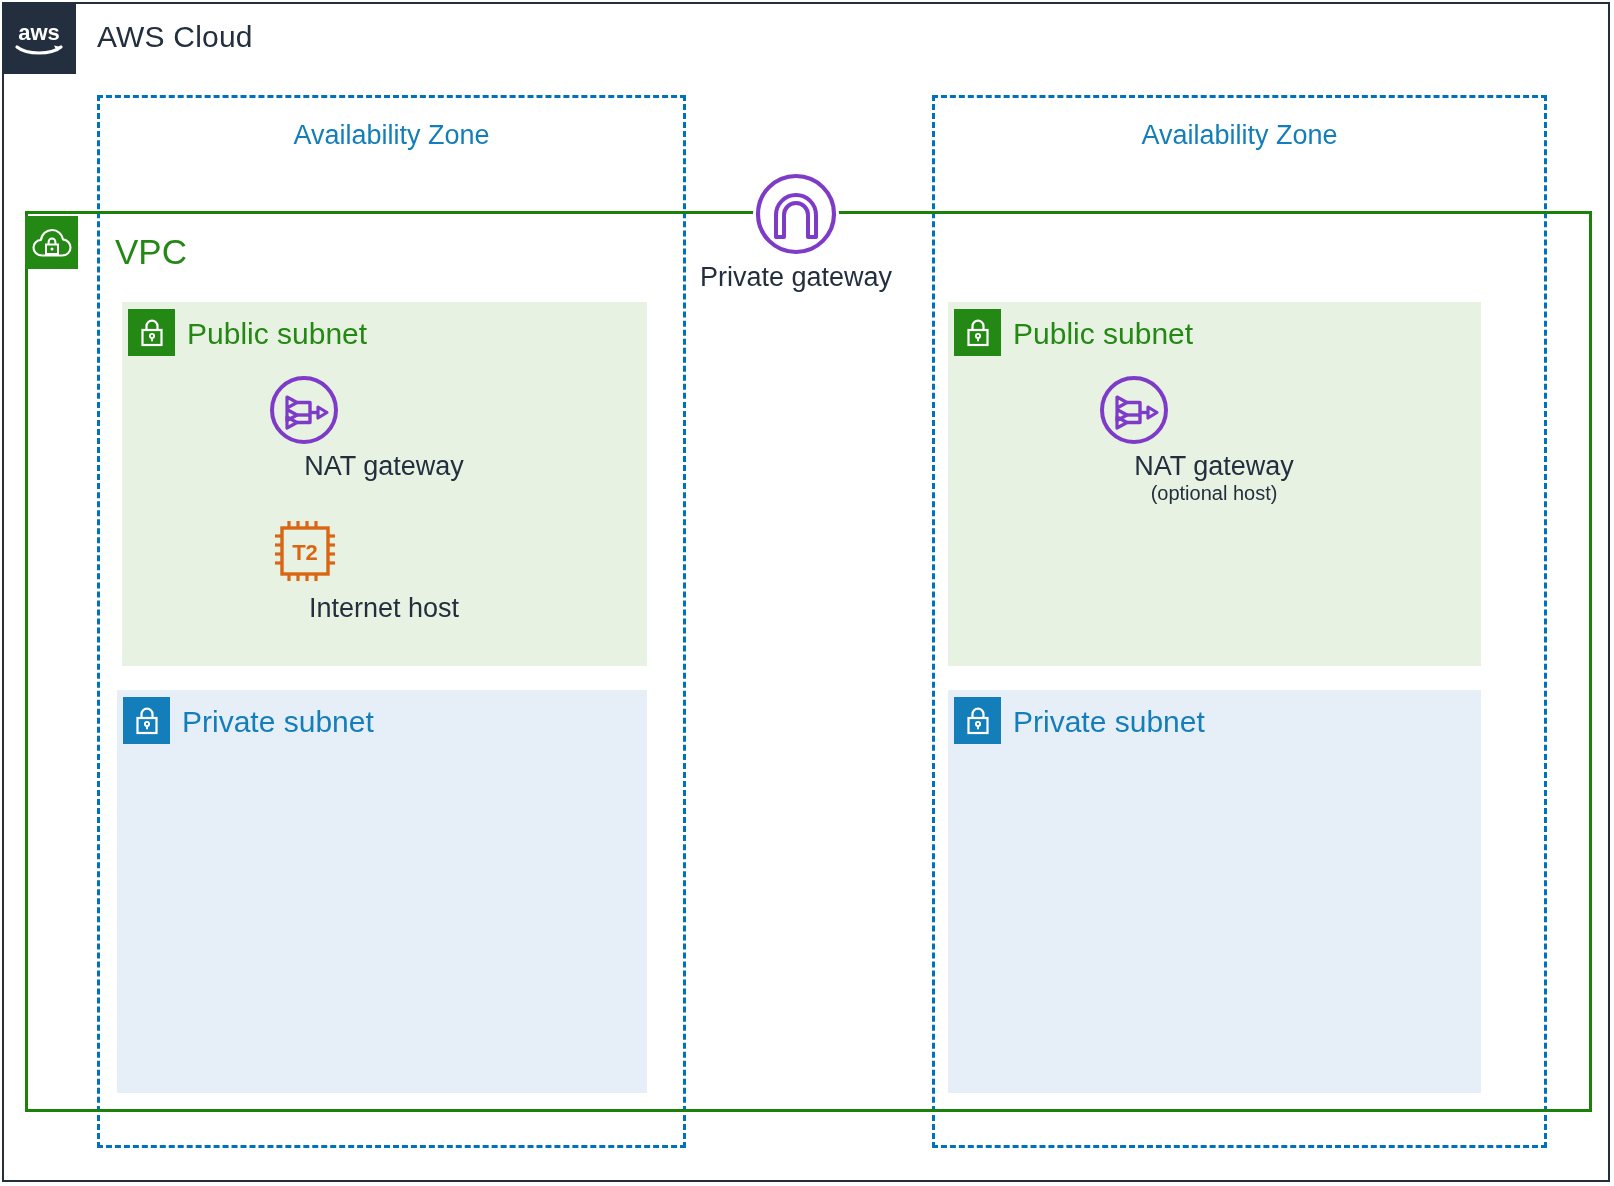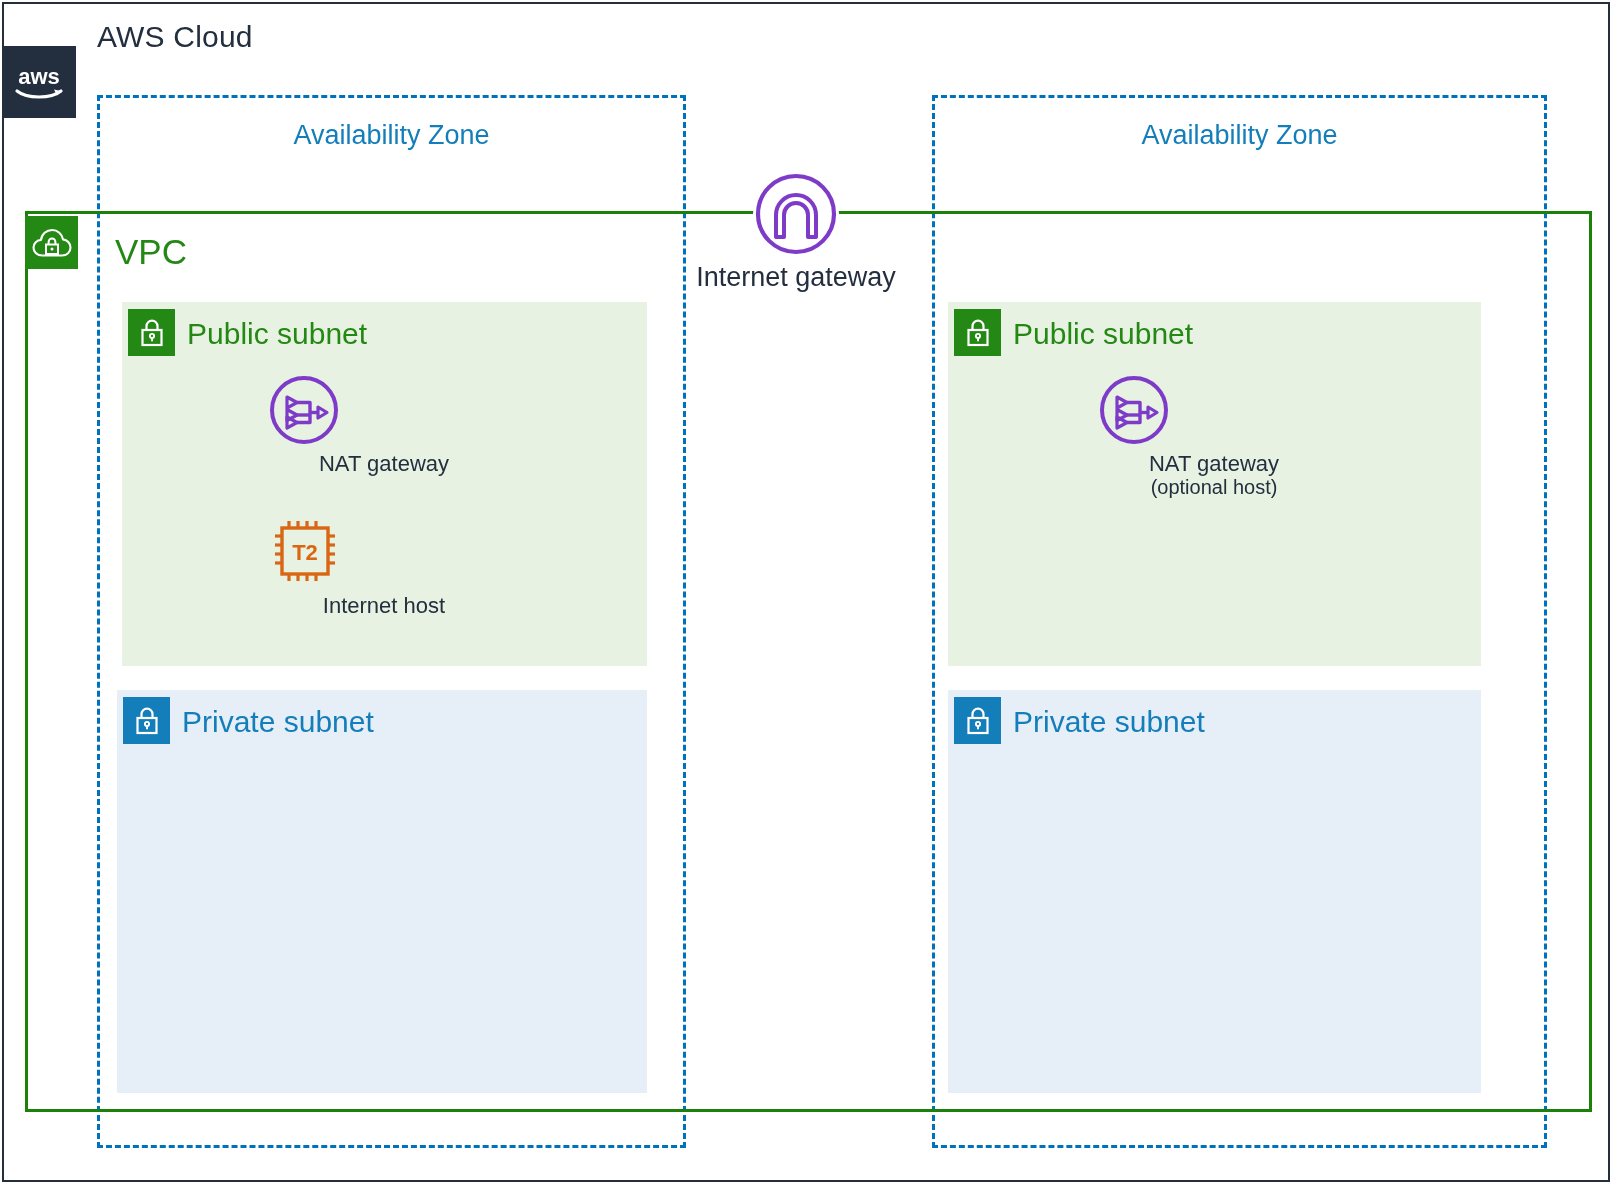--- a/index.html
+++ b/index.html
@@ -33,21 +33,20 @@
   .aws-badge {
     position: absolute;
     left: 2px;
     top: 2px;
     width: 74px;
     height: 72px;
     background: #232F3E;
     display: flex;
     align-items: center;
     justify-content: center;
-    margin-top: 44px;
   }
   .aws-badge svg { display: block; }
   .aws-cloud-title {
     position: absolute;
     left: 97px;
     top: 20px;
     font-size: 30px;
     color: #232F3E;
     letter-spacing: 0.2px;
     white-space: nowrap;
@@ -131,21 +130,21 @@
   .node {
     position: absolute;
     text-align: center;
   }
   .node .icon-wrap {
     display: flex;
     align-items: center;
     justify-content: flex-start;
   }
   .node .caption {
-    font-size: 22px;
+    font-size: 27px;
     color: #232F3E;
     white-space: nowrap;
     line-height: 1.1;
     margin-top: 6px;
   }
   .node .subcaption {
     font-size: 20px;
     color: #232F3E;
     white-space: nowrap;
     line-height: 1.15;
@@ -324,16 +323,16 @@
 
   <div class="igw-node">
     <div class="igw-icon-holder">
       <div class="igw-icon-bg">
         <svg width="86" height="86" viewBox="0 0 86 86" aria-hidden="true">
           <circle cx="43" cy="43" r="38" fill="none" stroke="#7D3BC8" stroke-width="4.2"></circle>
           <path d="M23 66 V44 a20 20 0 0 1 40 0 V66 H55 V44 a12 12 0 0 0 -24 0 V66 Z" fill="none" stroke="#7D3BC8" stroke-width="4" stroke-linejoin="round"></path>
         </svg>
       </div>
     </div>
-    <div class="caption">Internet gateway</div>
+    <div class="caption">Private gateway</div>
   </div>
 
 </div>
 
 </body></html>

